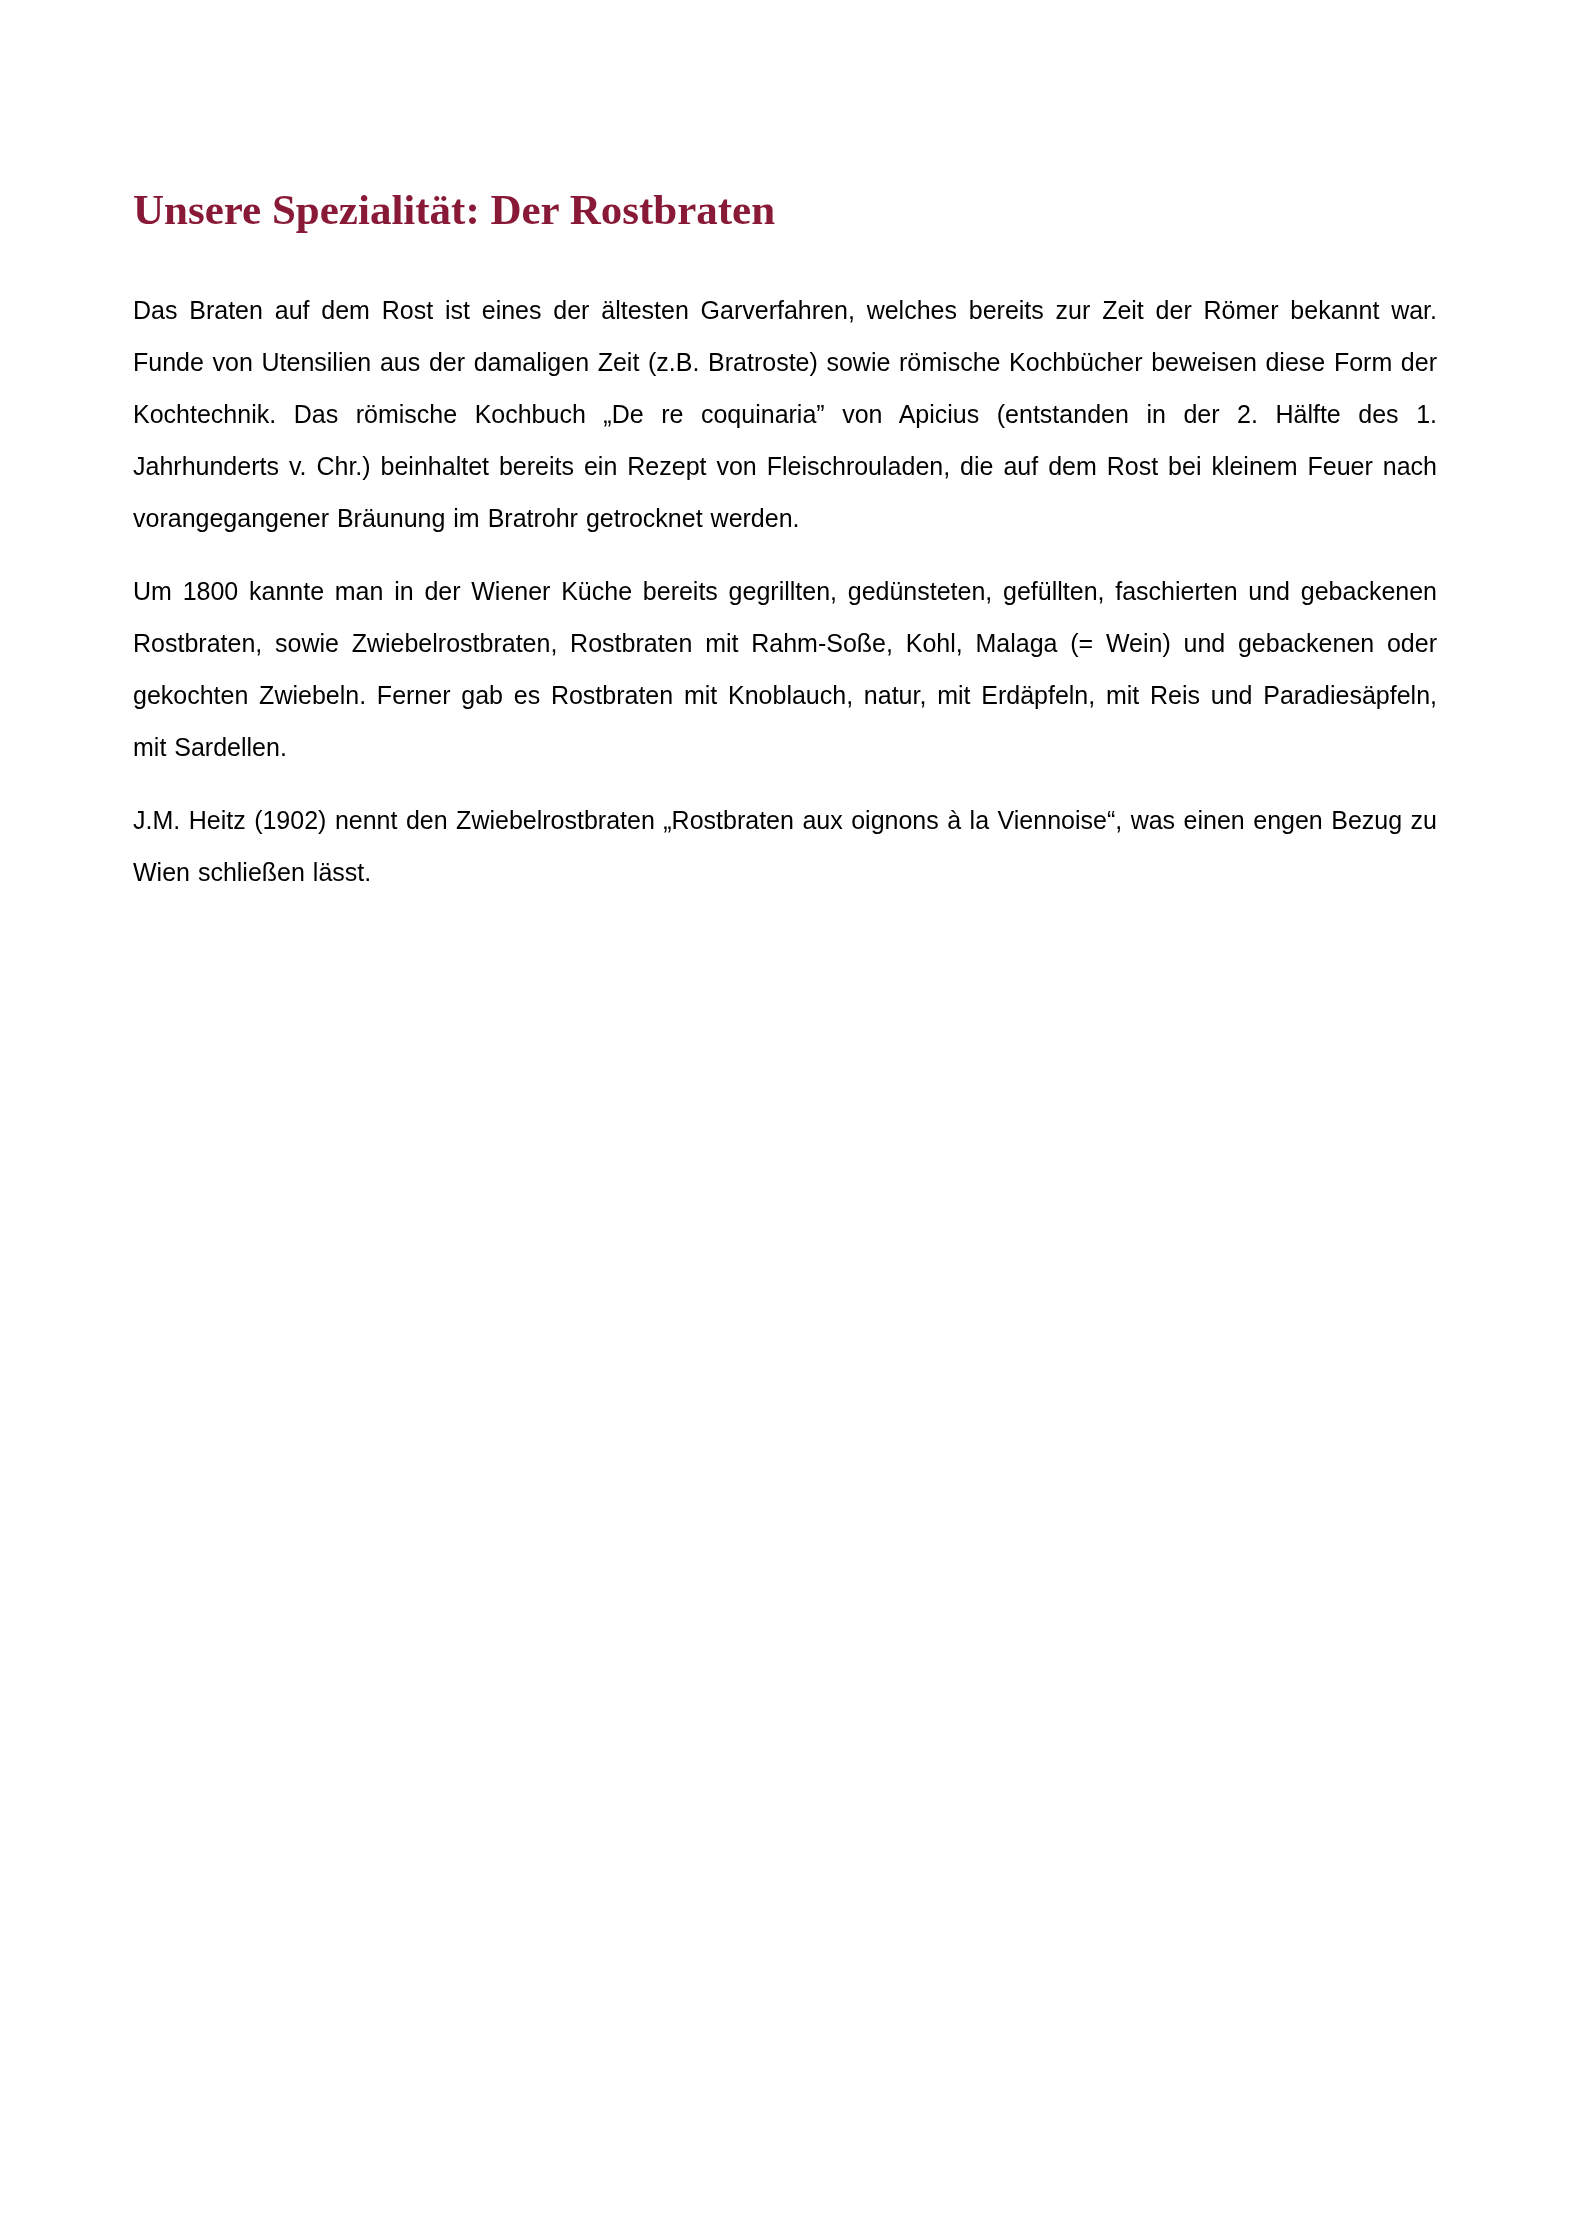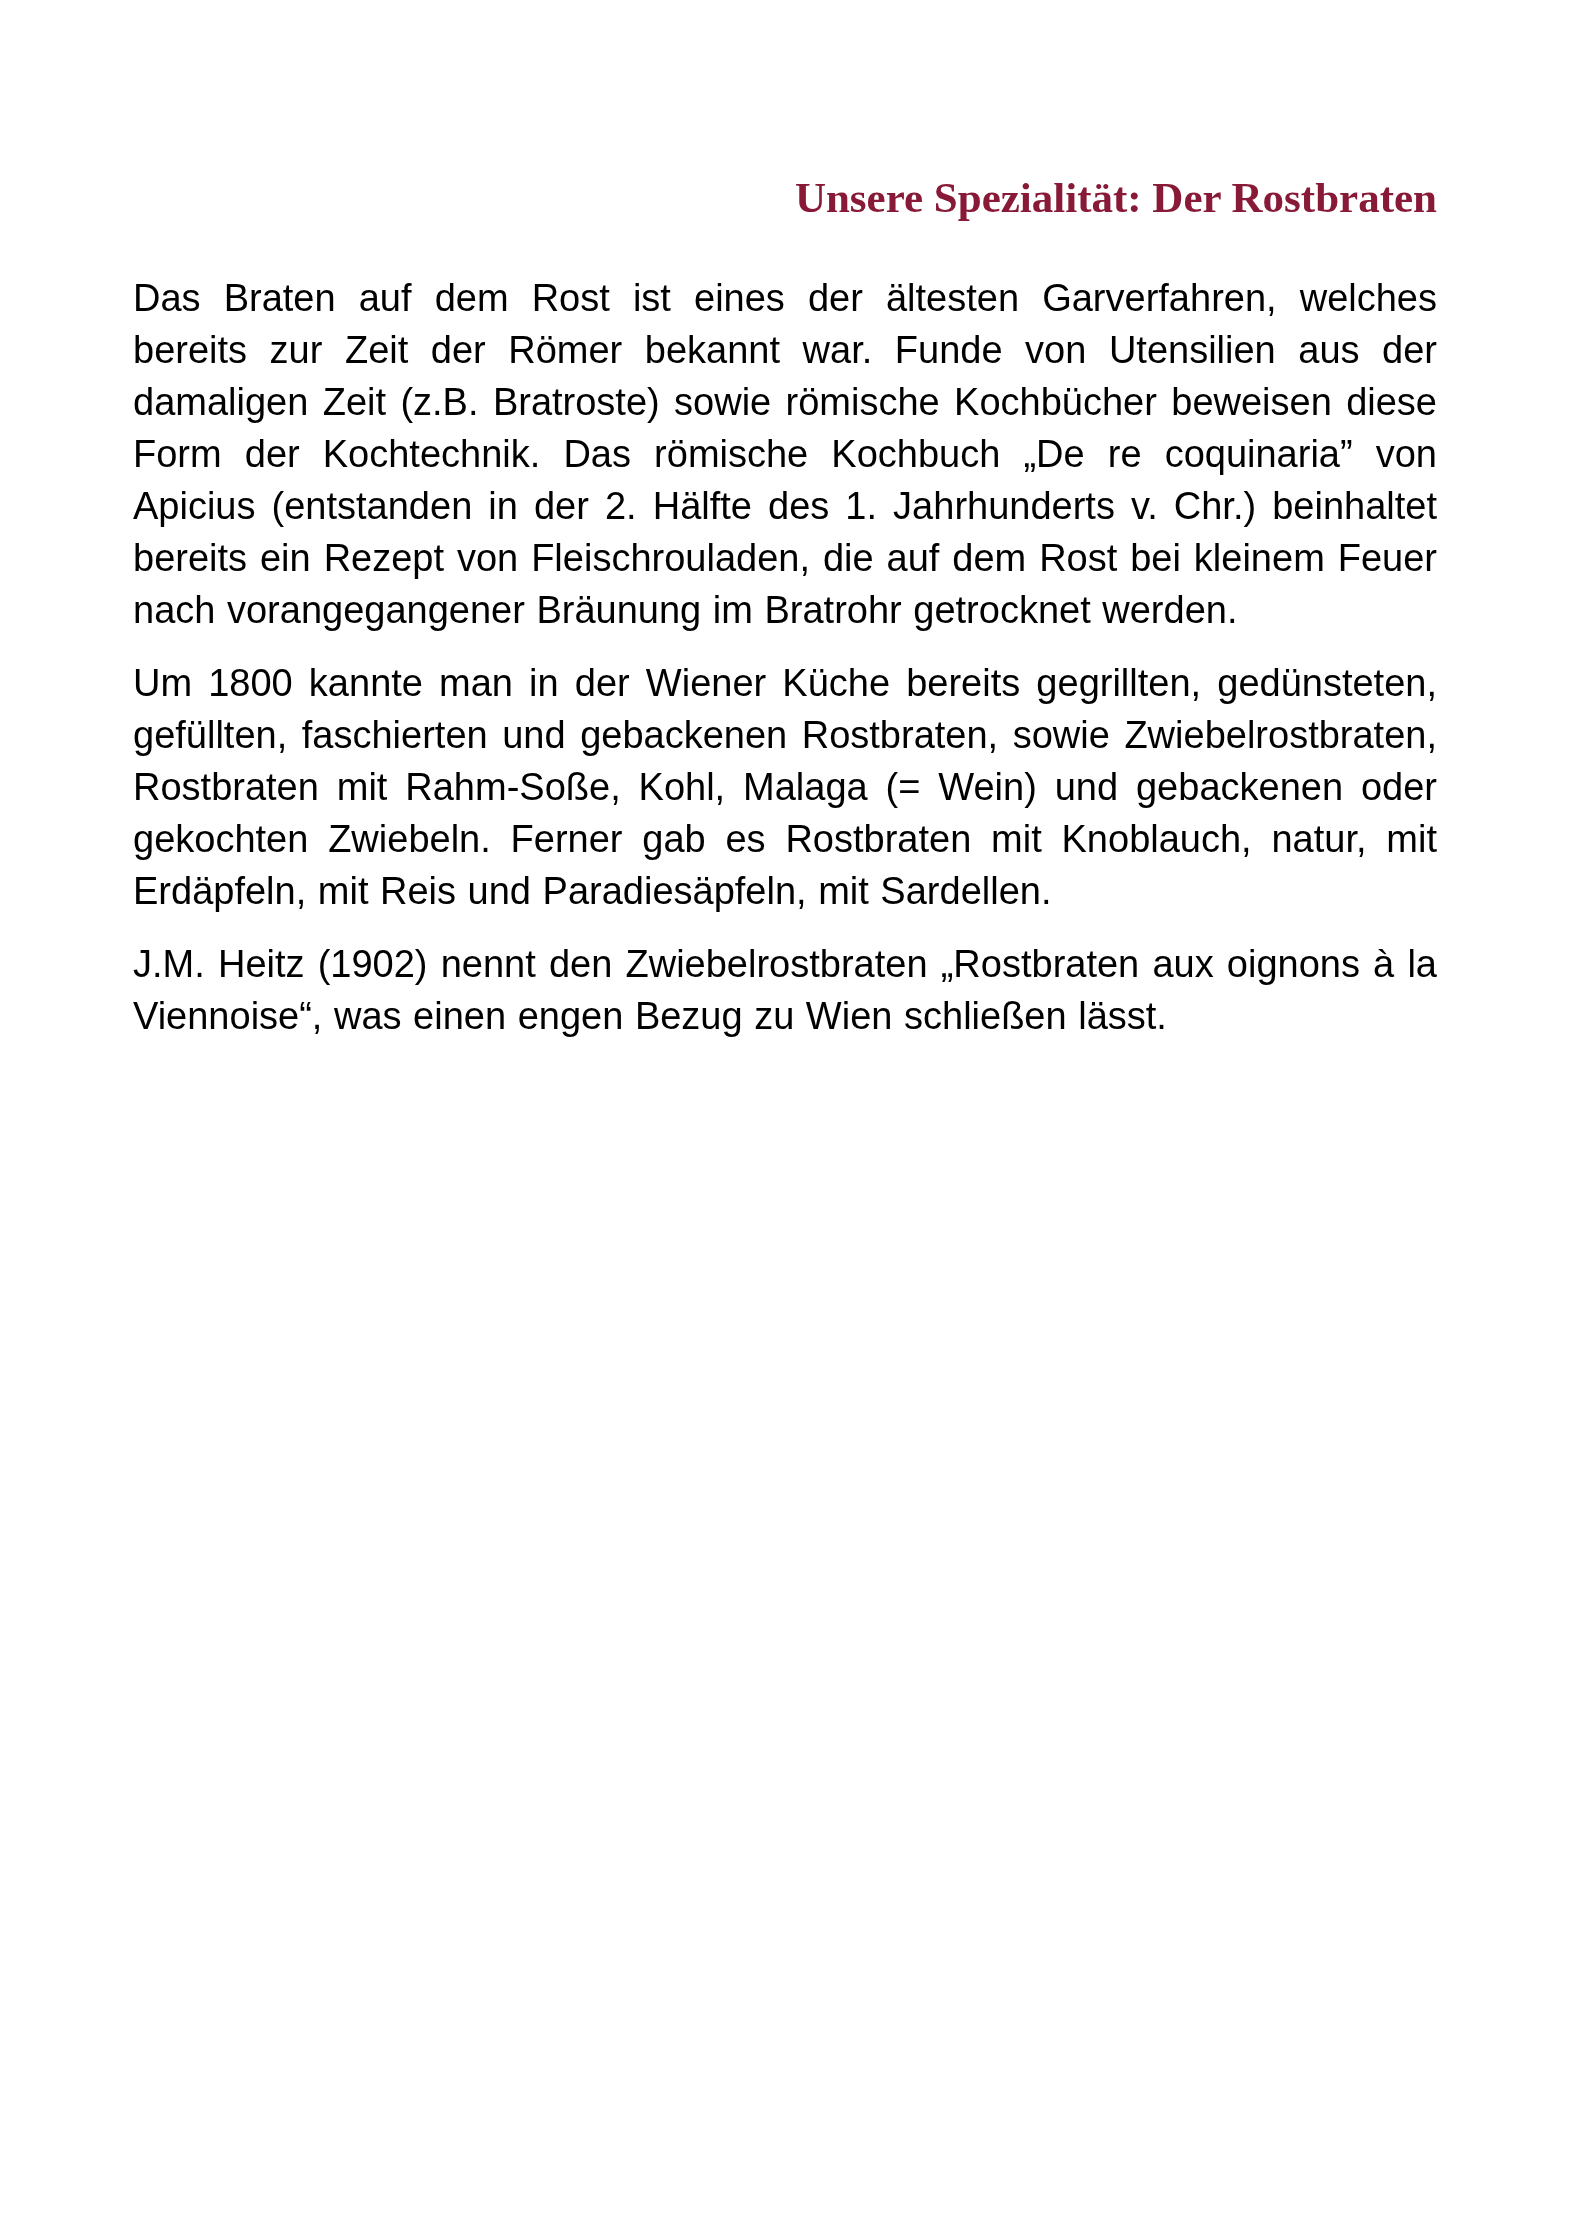--- a/index.html
+++ b/index.html
@@ -18,26 +18,25 @@
     background: #ffffff;
     padding: 172px 133px 0 133px;
     overflow: hidden;
   }
   h1.doc-title {
     font-family: "Liberation Serif", "DejaVu Serif", serif;
     font-weight: bold;
     font-size: 43px;
     line-height: 1.2;
     color: var(--heading-color, #881a37);
-    margin: 0 0 48px 0;
+    margin: 12px 0 48px 0;
     letter-spacing: 0px;
-    text-align: right;
   }
   p.doc-paragraph {
-    font-size: 38px;
+    font-size: 25px;
     line-height: 52px;
     text-align: justify;
     margin: 0 0 21px 0;
     word-spacing: 1px;
   }
 </style>
 </head>
 <body>
 
 <div class="page">

